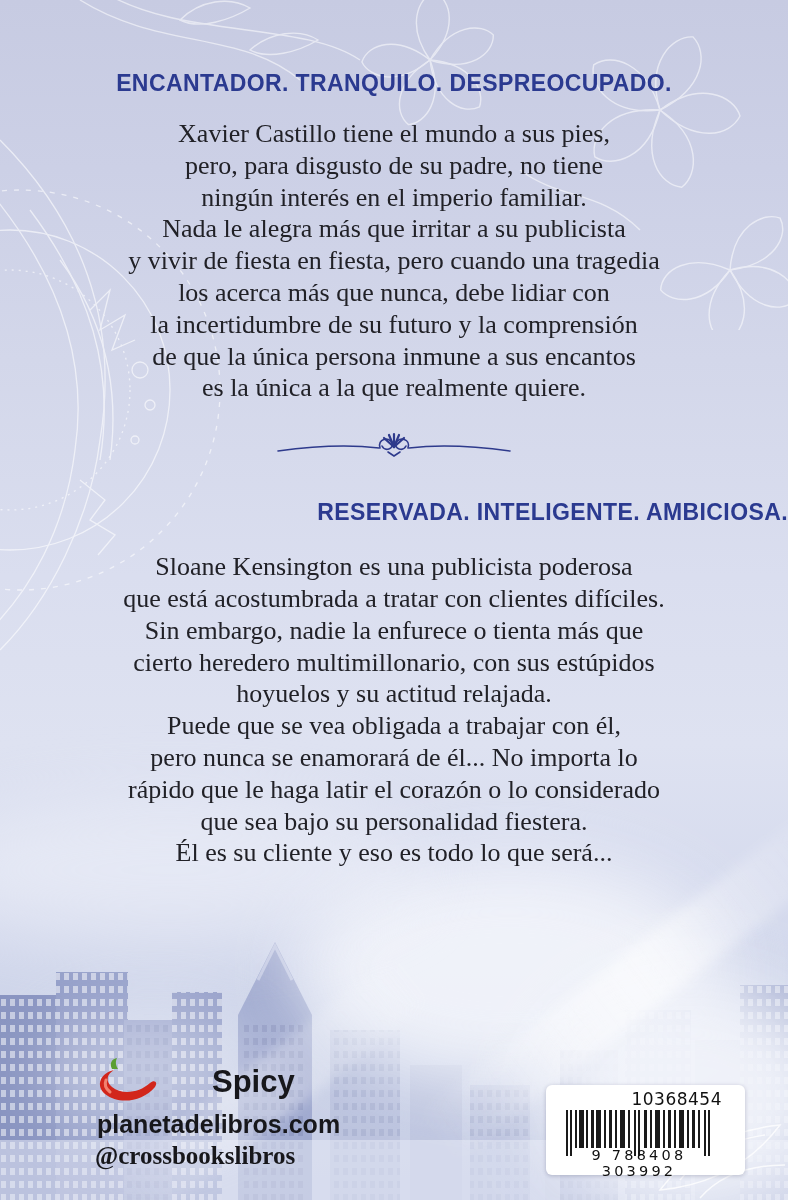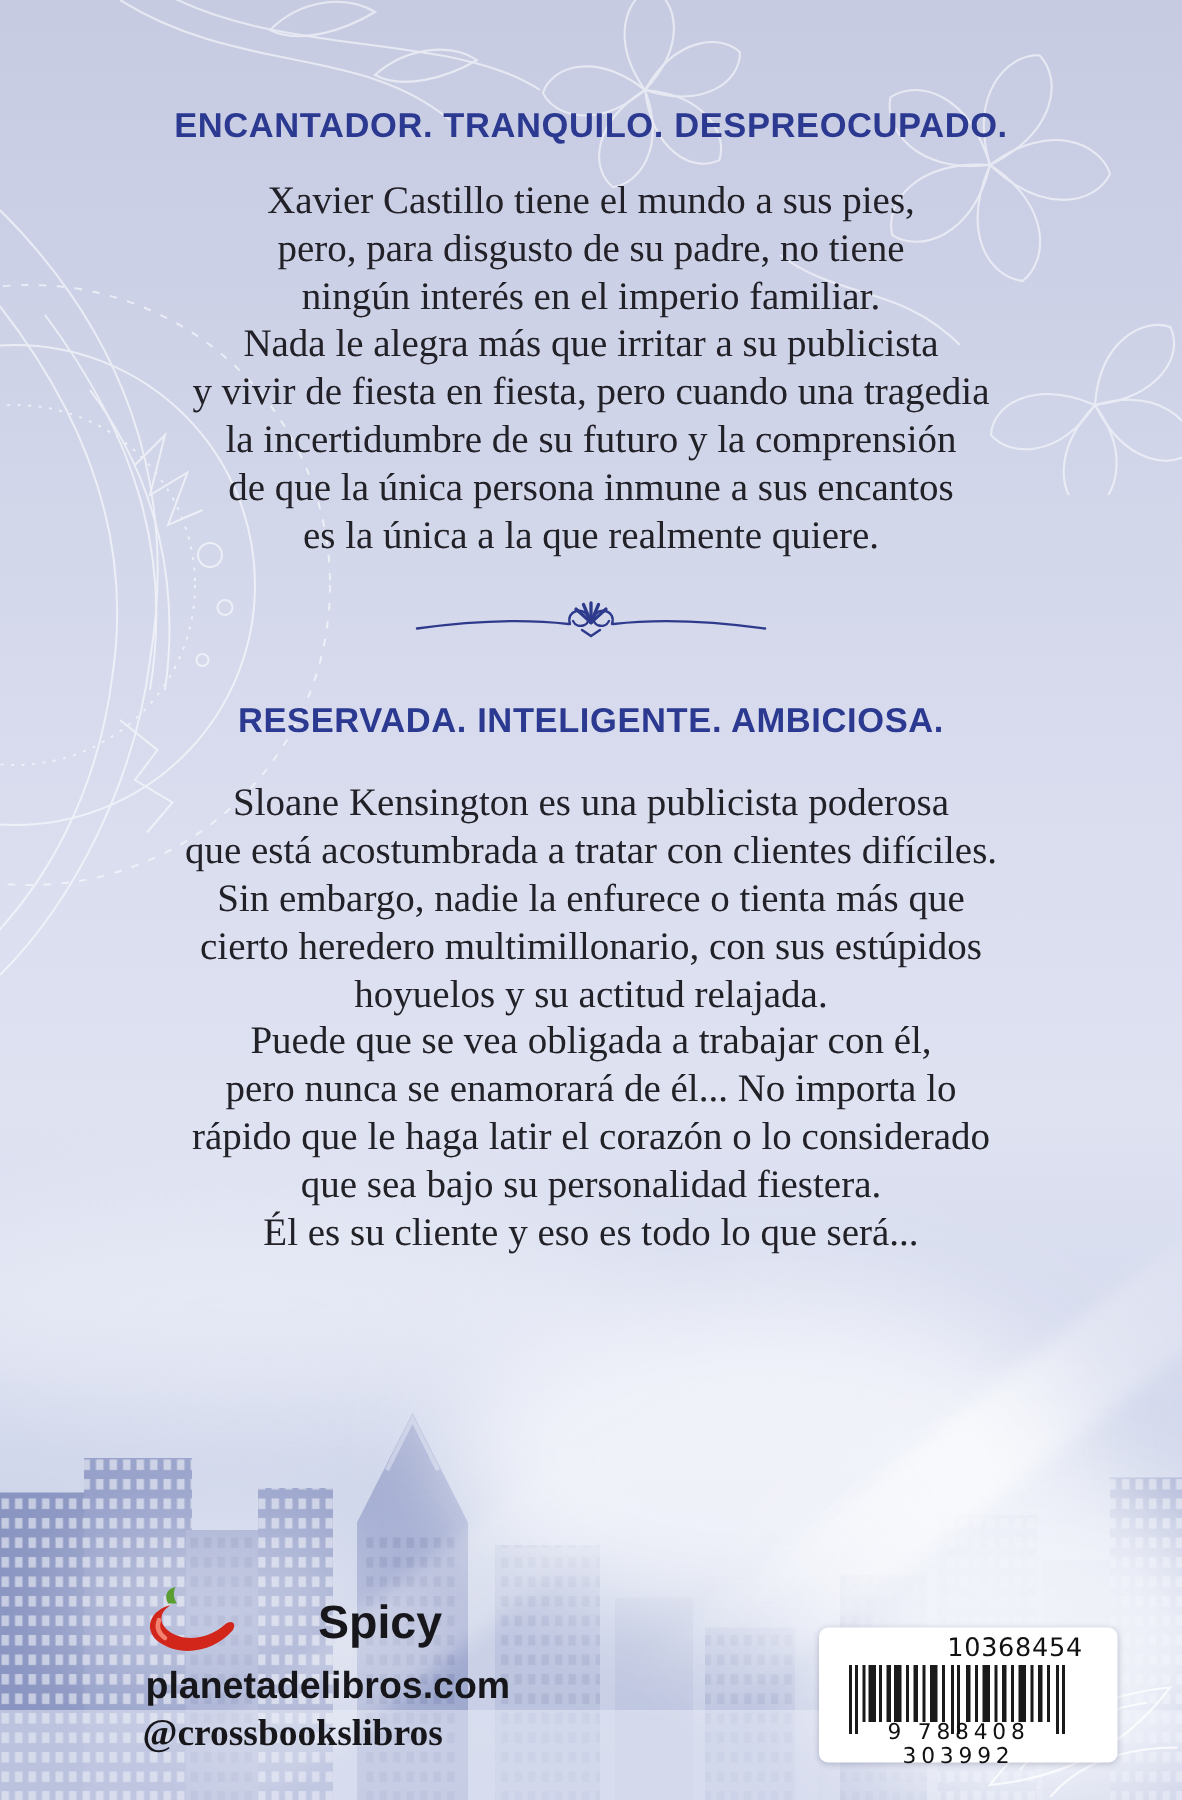--- a/index.html
+++ b/index.html
@@ -31,21 +31,21 @@
     text-align:center;z-index:5;
   }
   .headline{
     font-family:"Liberation Sans", sans-serif;
     font-weight:700;
     font-size:23px;
     letter-spacing:.4px;
     color:#2b3a90;
     margin:0 0 21px 0;
   }
-  .headline.second{margin-top:36px;margin-bottom:25px;}
+  .headline.second{margin-top:36px;margin-bottom:25px;text-align:right;}
   .syn-line{
     font-size:26px;
     line-height:31.8px;
     color:#212127;
   }
   .divider-wrap{margin:27px auto 0 auto;width:240px;}
   .spicy-row{
     position:absolute;left:92px;top:1056px;
     display:flex;align-items:center;gap:16px;z-index:6;
   }
@@ -195,20 +195,21 @@
 
   <div class="text-col">
     <div class="headline">ENCANTADOR. TRANQUILO. DESPREOCUPADO.</div>
 
     <div>
       <div class="syn-line">Xavier Castillo tiene el mundo a sus pies,</div>
       <div class="syn-line">pero, para disgusto de su padre, no tiene</div>
       <div class="syn-line">ningún interés en el imperio familiar.</div>
       <div class="syn-line">Nada le alegra más que irritar a su publicista</div>
       <div class="syn-line">y vivir de fiesta en fiesta, pero cuando una tragedia</div>
+      <div class="syn-line">los acerca más que nunca, debe lidiar con</div>
       <div class="syn-line">la incertidumbre de su futuro y la comprensión</div>
       <div class="syn-line">de que la única persona inmune a sus encantos</div>
       <div class="syn-line">es la única a la que realmente quiere.</div>
     </div>
 
     <div class="divider-wrap">
       <svg width="240" height="32" viewBox="0 0 240 32" fill="none" stroke="#2e3a8c" stroke-width="1.6" stroke-linecap="round">
         <path d="M4 20 C 55 13 88 15 105 17"></path>
         <path d="M236 20 C 185 13 152 15 135 17"></path>
         <path d="M106 17 c -3 -9 9 -12 12 -5 c 2 6 -7 9 -10 3"></path>

